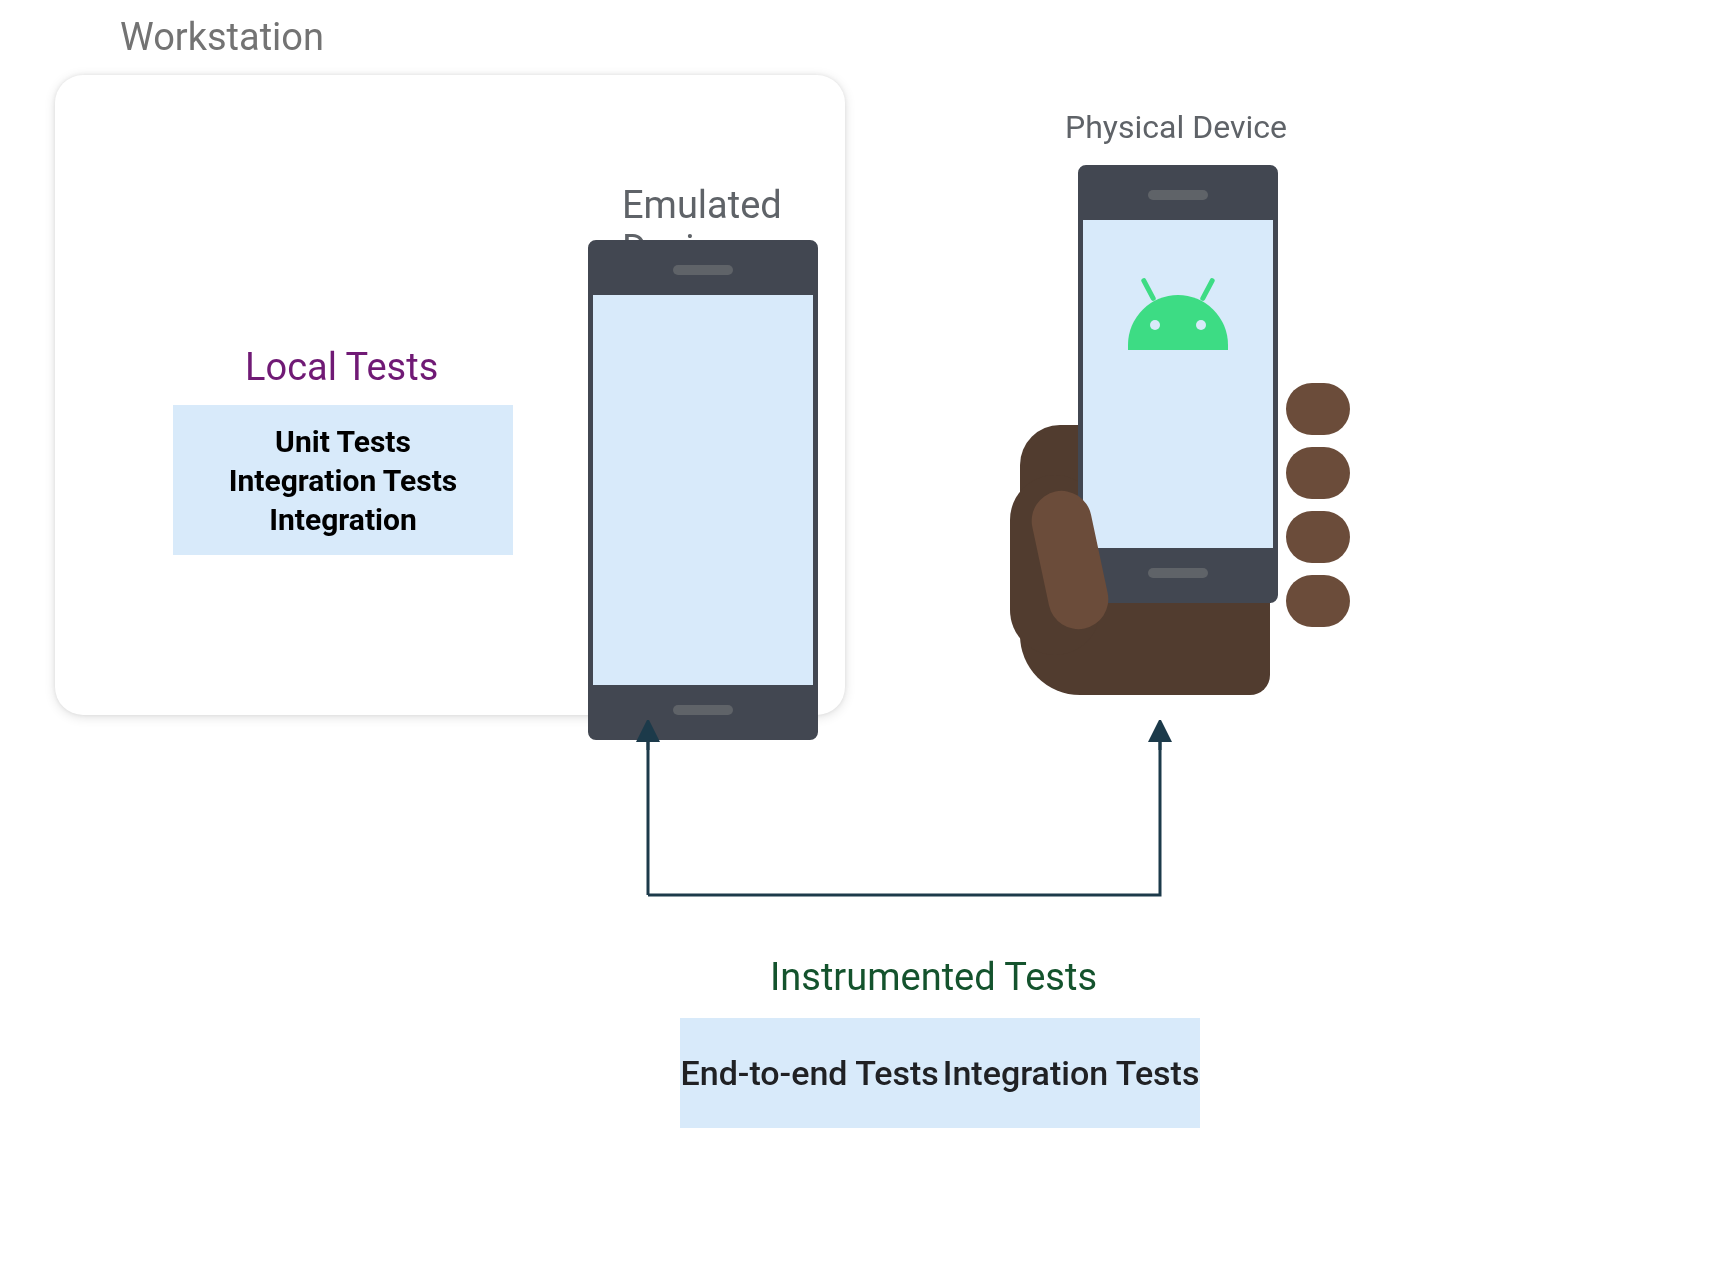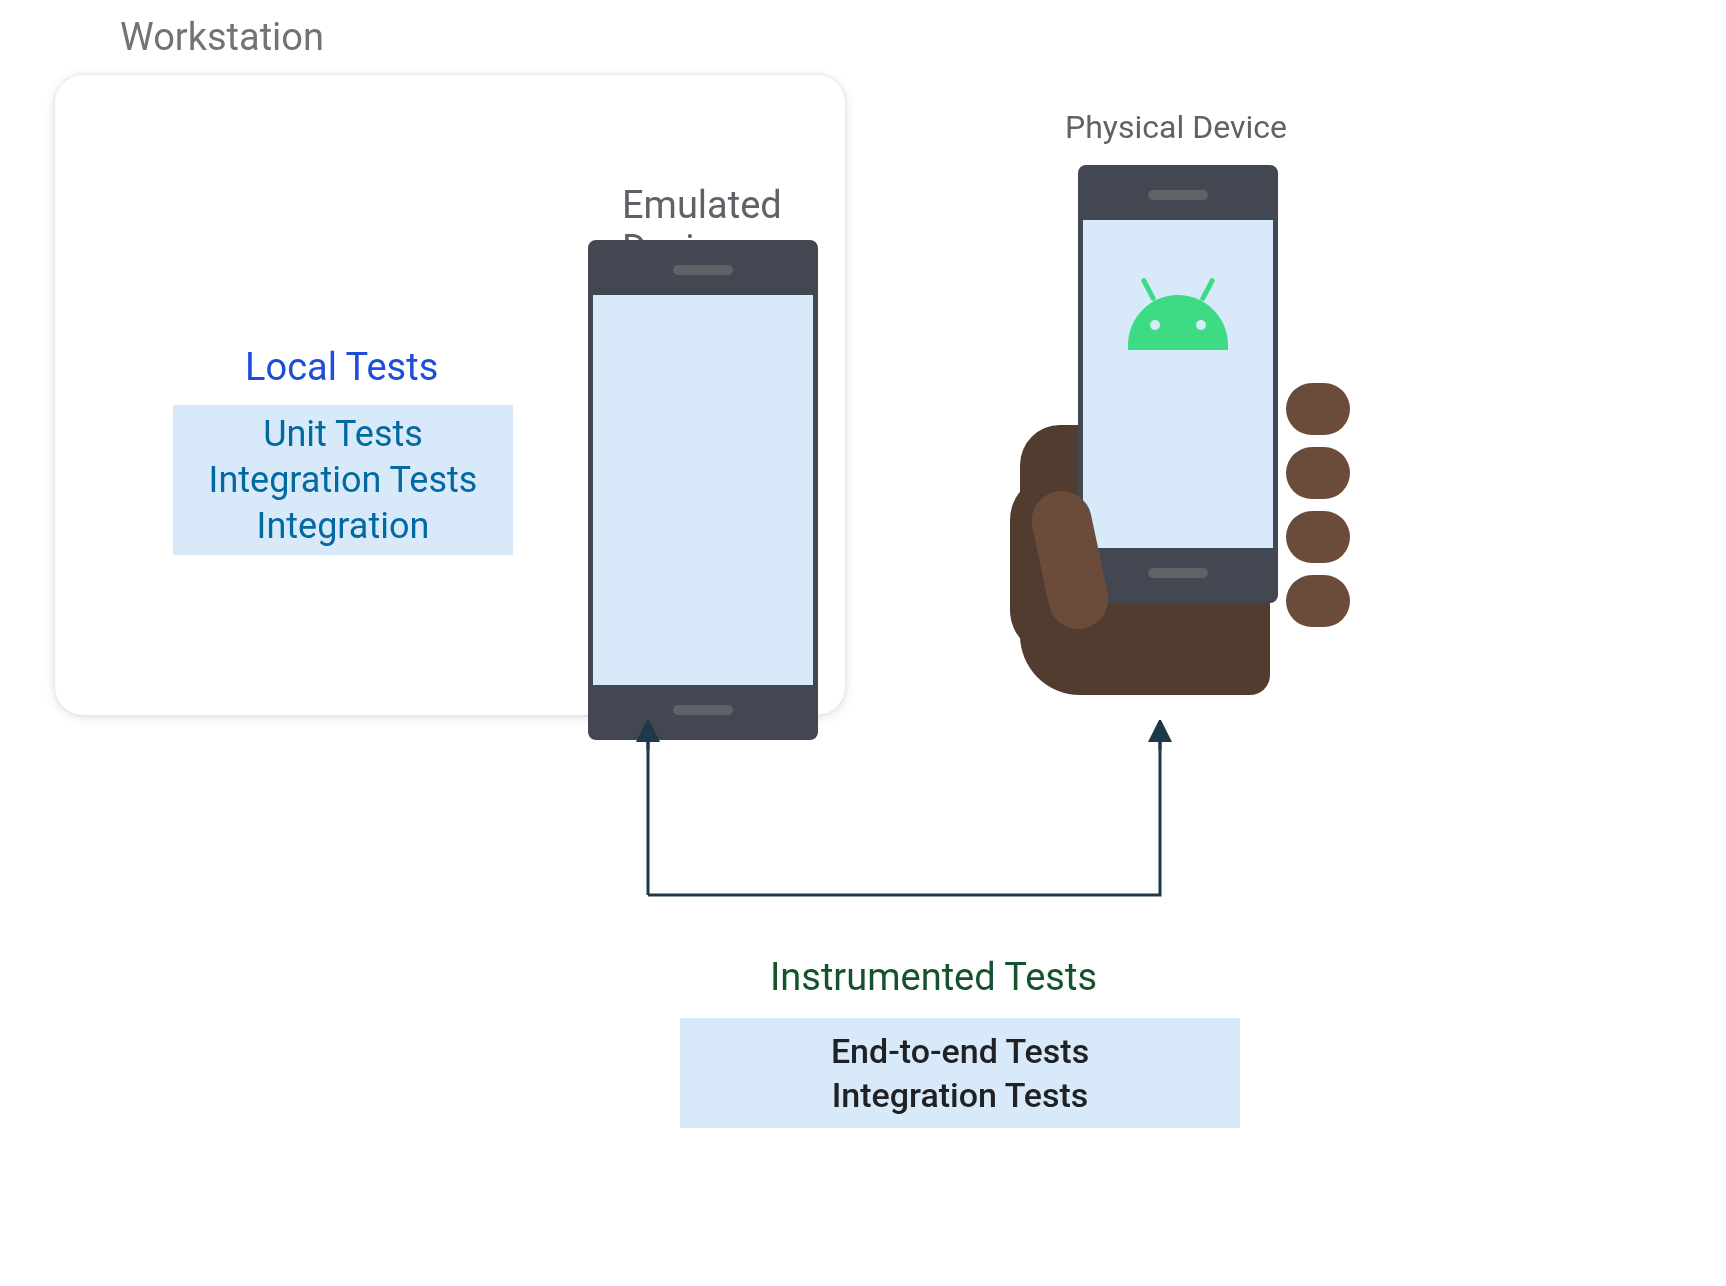--- a/index.html
+++ b/index.html
@@ -30,40 +30,40 @@
       height: 640px;
       background: #ffffff;
       border-radius: 28px;
       box-shadow: 0 2px 12px rgba(0,0,0,0.12), 0 0 4px rgba(0,0,0,0.08);
     }
     .local-tests-label {
       position: absolute;
       left: 190px;
       top: 270px;
       font-size: 38px;
-      color: #1d4ed8;
+      color: #701a75;
       font-weight: 400;
     }
     .local-tests-box {
       position: absolute;
       left: 118px;
       top: 330px;
       width: 340px;
       height: 150px;
       background: #d8eafa;
       display: flex;
       flex-direction: column;
       align-items: center;
       justify-content: center;
       gap: 4px;
     }
     .local-tests-box div {
-      font-size: 36px;
-      color: #0369a1;
-      font-weight: 400;
+      font-size: 30px;
+      color: #000000;
+      font-weight: 700;
     }
     .emulated-label {
       position: absolute;
       left: 567px;
       top: 108px;
       font-size: 38px;
       color: #5f6368;
       font-weight: 400;
     }
     .emulated-device {
@@ -268,25 +268,25 @@
       left: 770px;
       top: 955px;
       font-size: 38px;
       color: #14532d;
       font-weight: 400;
     }
     .instrumented-box {
       position: absolute;
       left: 680px;
       top: 1018px;
-      width: 560px;
+      width: 520px;
       height: 110px;
       background: #d8eafa;
       display: flex;
-      flex-direction: column;
+      flex-direction: row;
       align-items: center;
       justify-content: center;
       gap: 4px;
     }
     .instrumented-box div {
       font-size: 34px;
       color: #202124;
       font-weight: 500;
     }
   </style>

